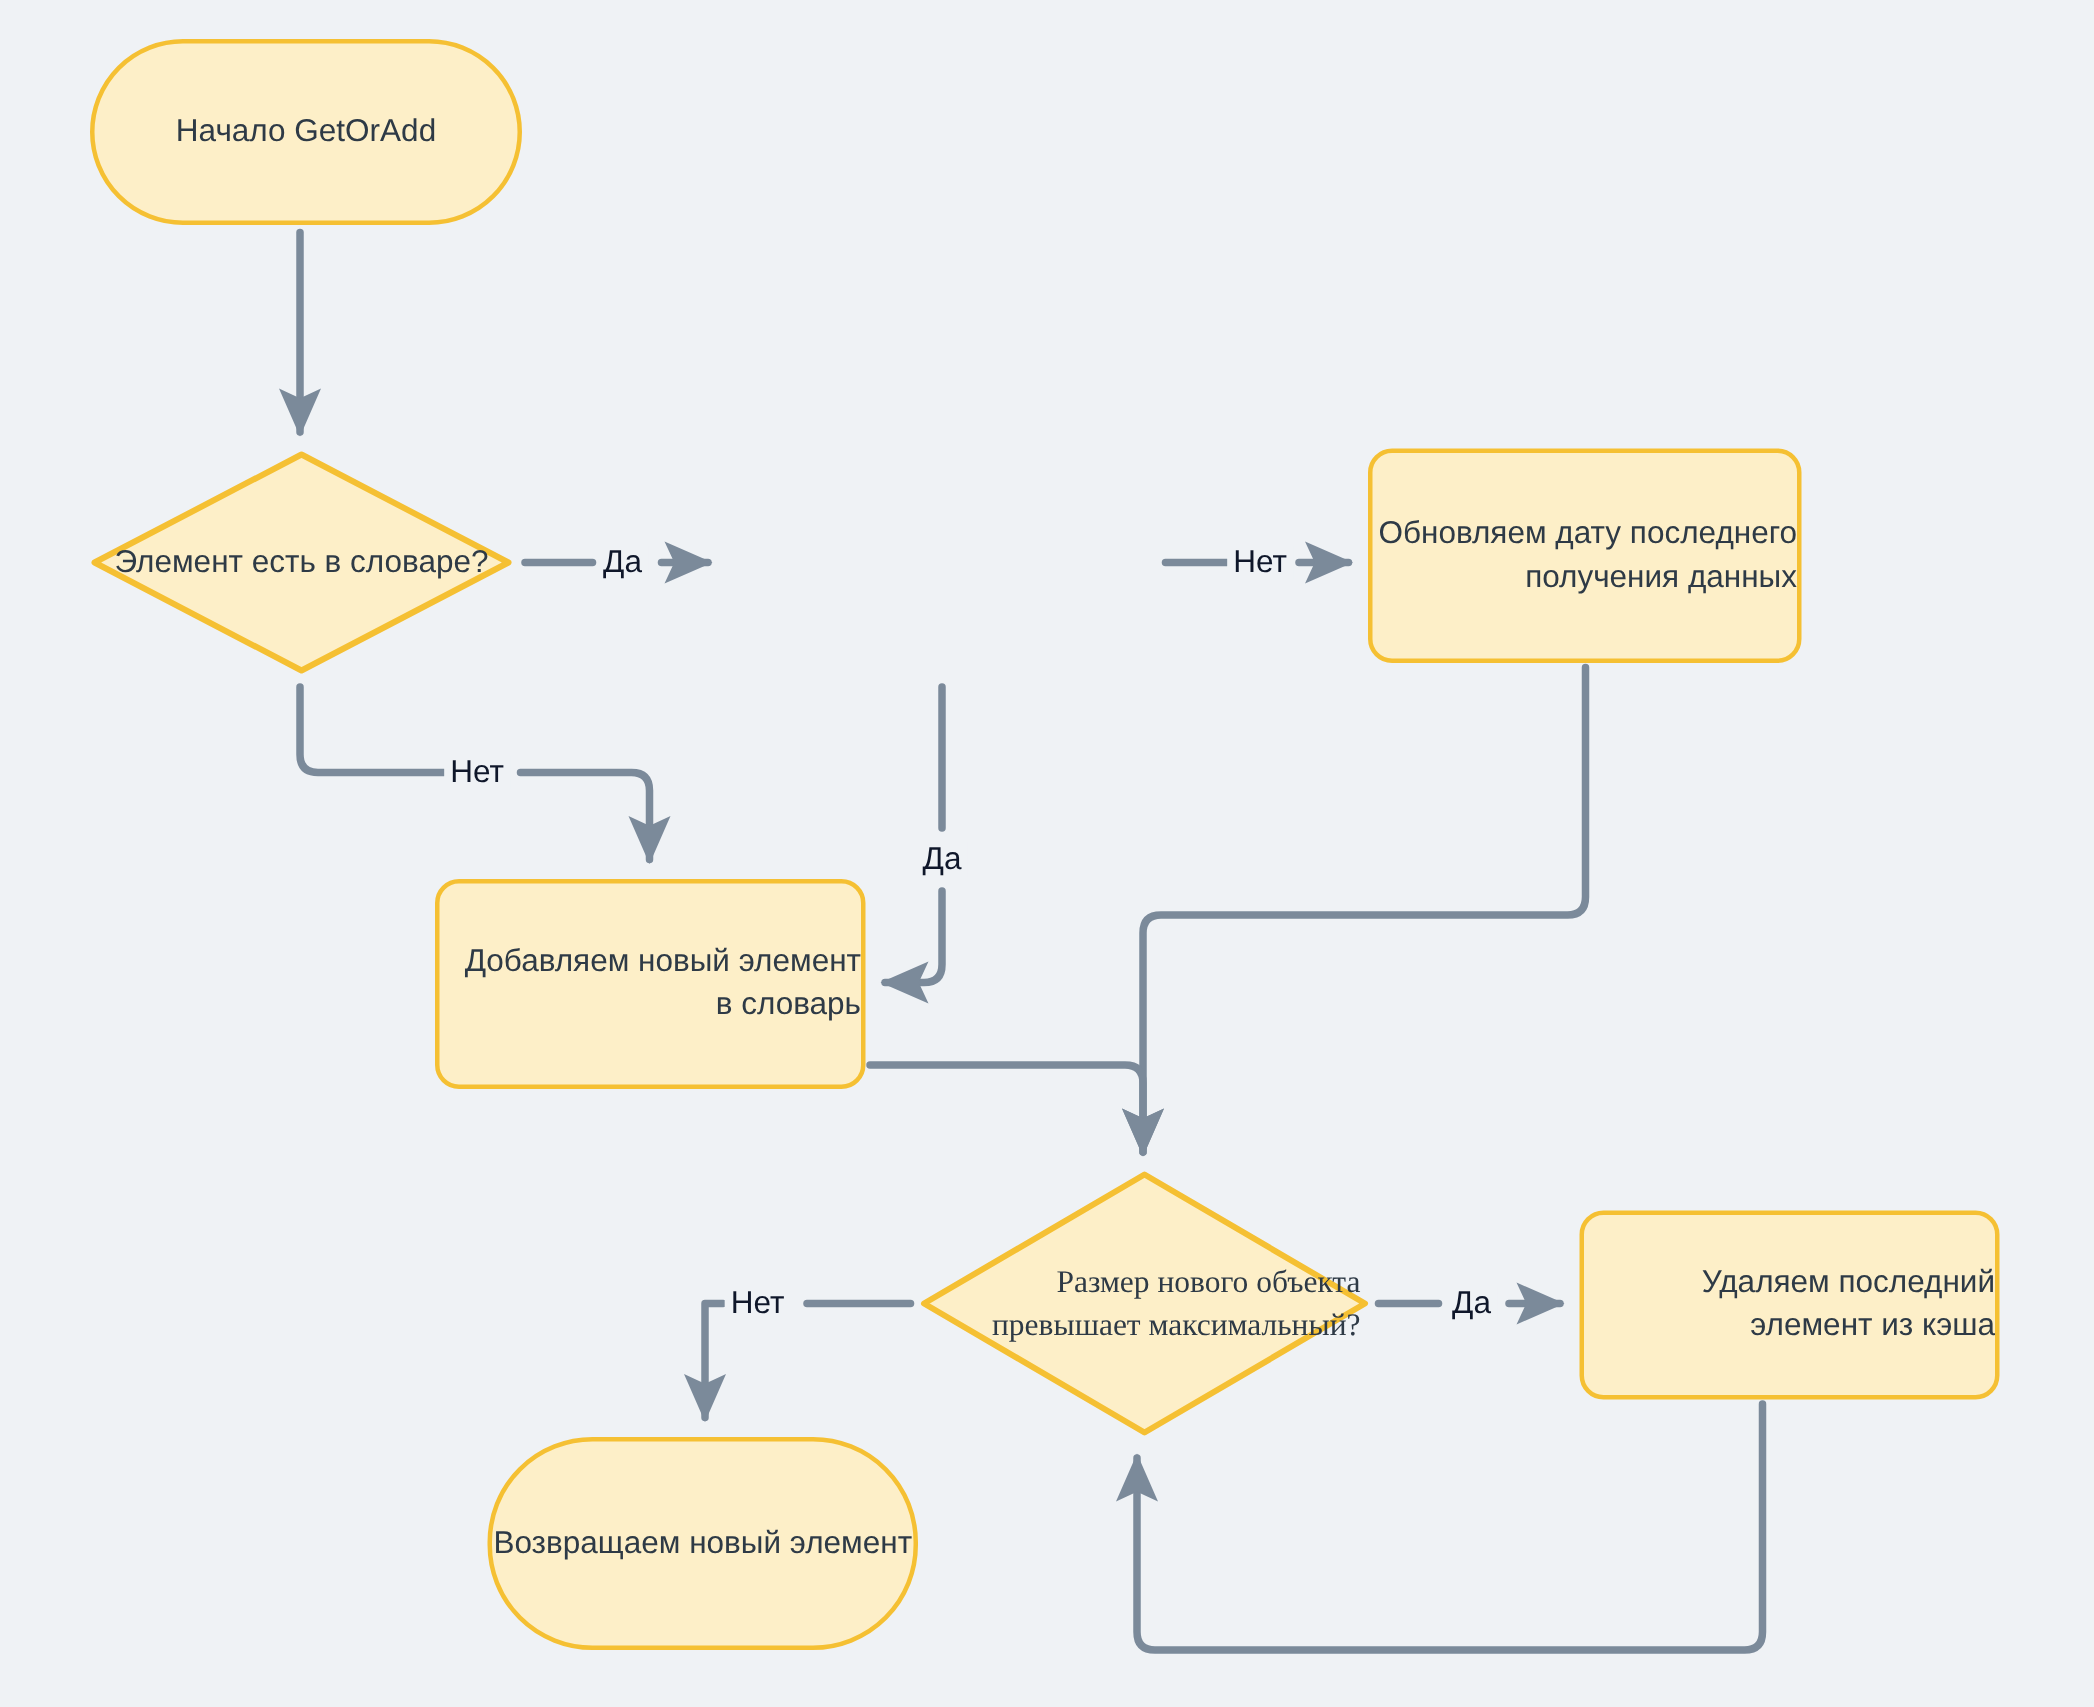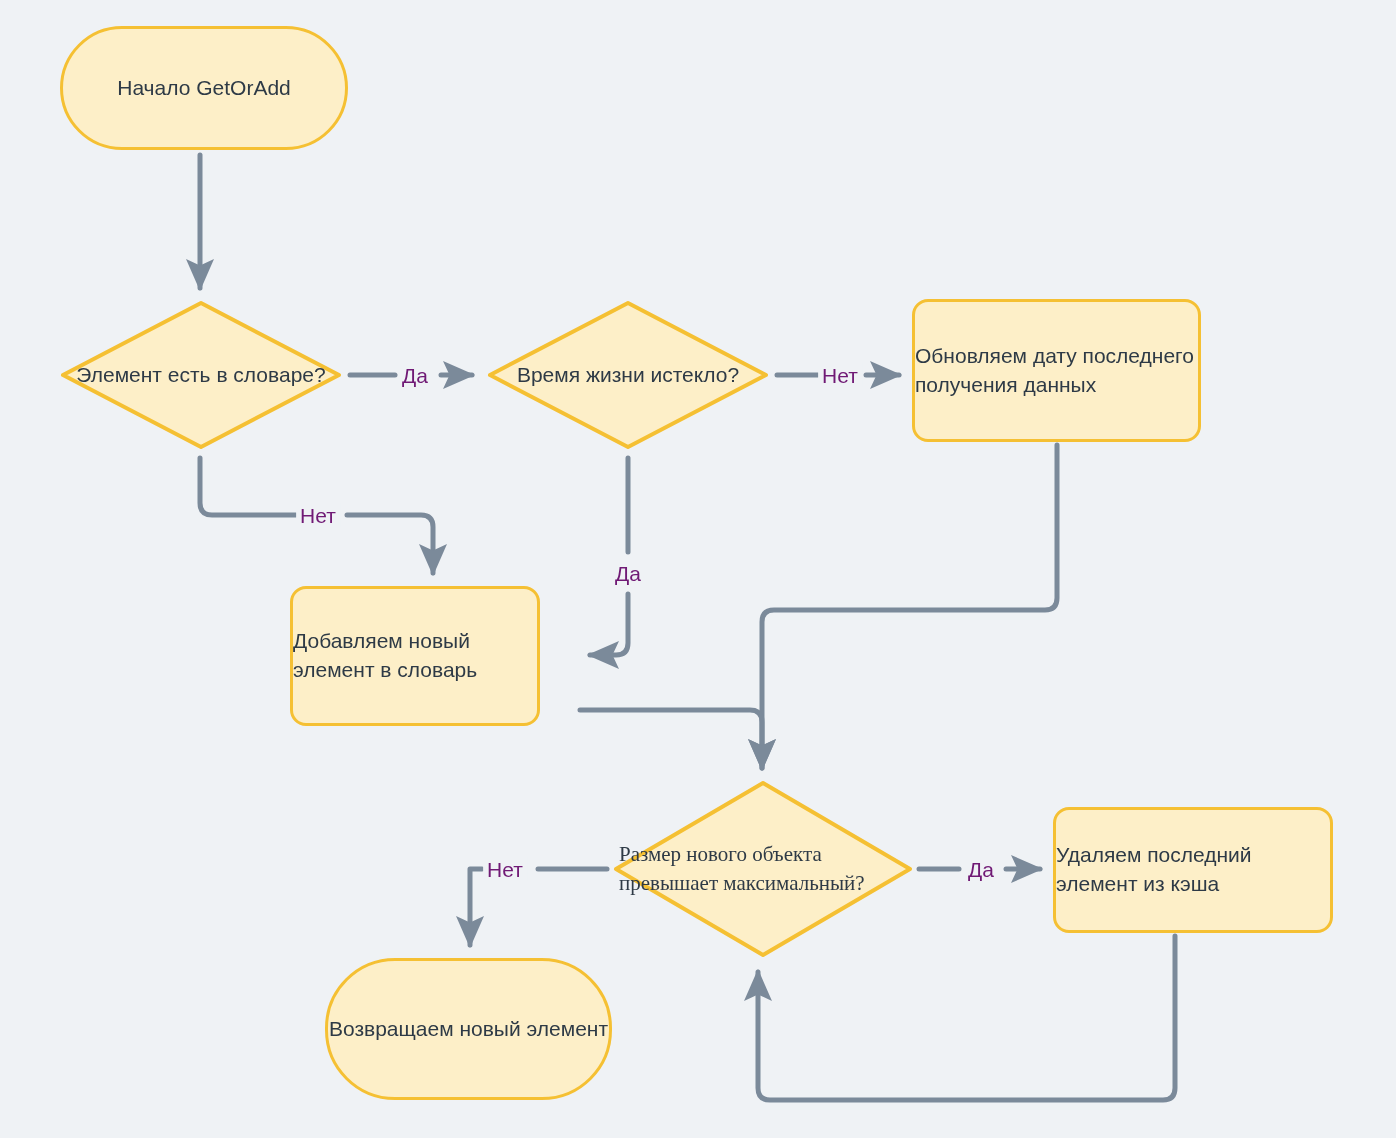--- a/index.html
+++ b/index.html
@@ -26,21 +26,21 @@
     top: 0;
     width: 1396px;
     height: 1138px;
   }
   .node {
     position: absolute;
     box-sizing: border-box;
     display: flex;
     align-items: center;
     justify-content: center;
-    text-align: left;
+    text-align: right;
     color: #2e3a46;
     font-size: 21px;
     line-height: 1.38;
   }
   .node-box {
     background: #fdefc8;
     border: 3px solid #f5c033;
     border-radius: 16px;
   }
   .node-terminal {
@@ -59,21 +59,21 @@
     width: 100%;
     height: 100%;
   }
   .node-decision .dia-label {
     position: relative;
     z-index: 2;
     padding: 0 6px;
   }
   .edge-label {
     position: absolute;
-    color: #701a75;
+    color: #0f172a;
     font-size: 21px;
     line-height: 1;
     background: #eff2f5;
     padding: 1px 4px;
     white-space: nowrap;
   }
 </style>
 </head>
 <body>
 
@@ -120,32 +120,26 @@
     <span>Начало GetOrAdd</span>
   </div>
 
   <div class="node node-decision" style="left:60px; top:300px; width:282px; height:150px;">
     <svg class="dia-shape" viewBox="0 0 282 150" preserveAspectRatio="none">
       <polygon points="141,3 279,75 141,147 3,75" fill="#fdefc8" stroke="#f5c033" stroke-width="4" stroke-linejoin="round"></polygon>
     </svg>
     <span class="dia-label">Элемент есть в словаре?</span>
   </div>
 
-  <div class="node node-decision" style="left:487px; top:300px; width:282px; height:150px;">
-    <svg class="dia-shape" viewBox="0 0 282 150" preserveAspectRatio="none">
-      <polygon points="141,3 279,75 141,147 3,75" fill="#fdefc8" stroke="#f5c033" stroke-width="4" stroke-linejoin="round"></polygon>
-    </svg>
-    <span class="dia-label">Время жизни истекло?</span>
-  </div>
 
   <div class="node node-box" style="left:912px; top:299px; width:289px; height:143px;">
     <span>Обновляем дату последнего получения данных</span>
   </div>
 
-  <div class="node node-box" style="left:290px; top:586px; width:250px; height:140px;">
+  <div class="node node-box" style="left:290px; top:586px; width:287px; height:140px;">
     <span>Добавляем новый элемент в словарь</span>
   </div>
 
   <div class="node node-decision" style="left:613px; top:780px; width:300px; height:178px;font-family:Liberation Serif, serif;">
     <svg class="dia-shape" viewBox="0 0 300 178" preserveAspectRatio="none">
       <polygon points="150,3 297,89 150,175 3,89" fill="#fdefc8" stroke="#f5c033" stroke-width="4" stroke-linejoin="round"></polygon>
     </svg>
     <span class="dia-label">Размер нового объекта превышает максимальный?</span>
   </div>
 

